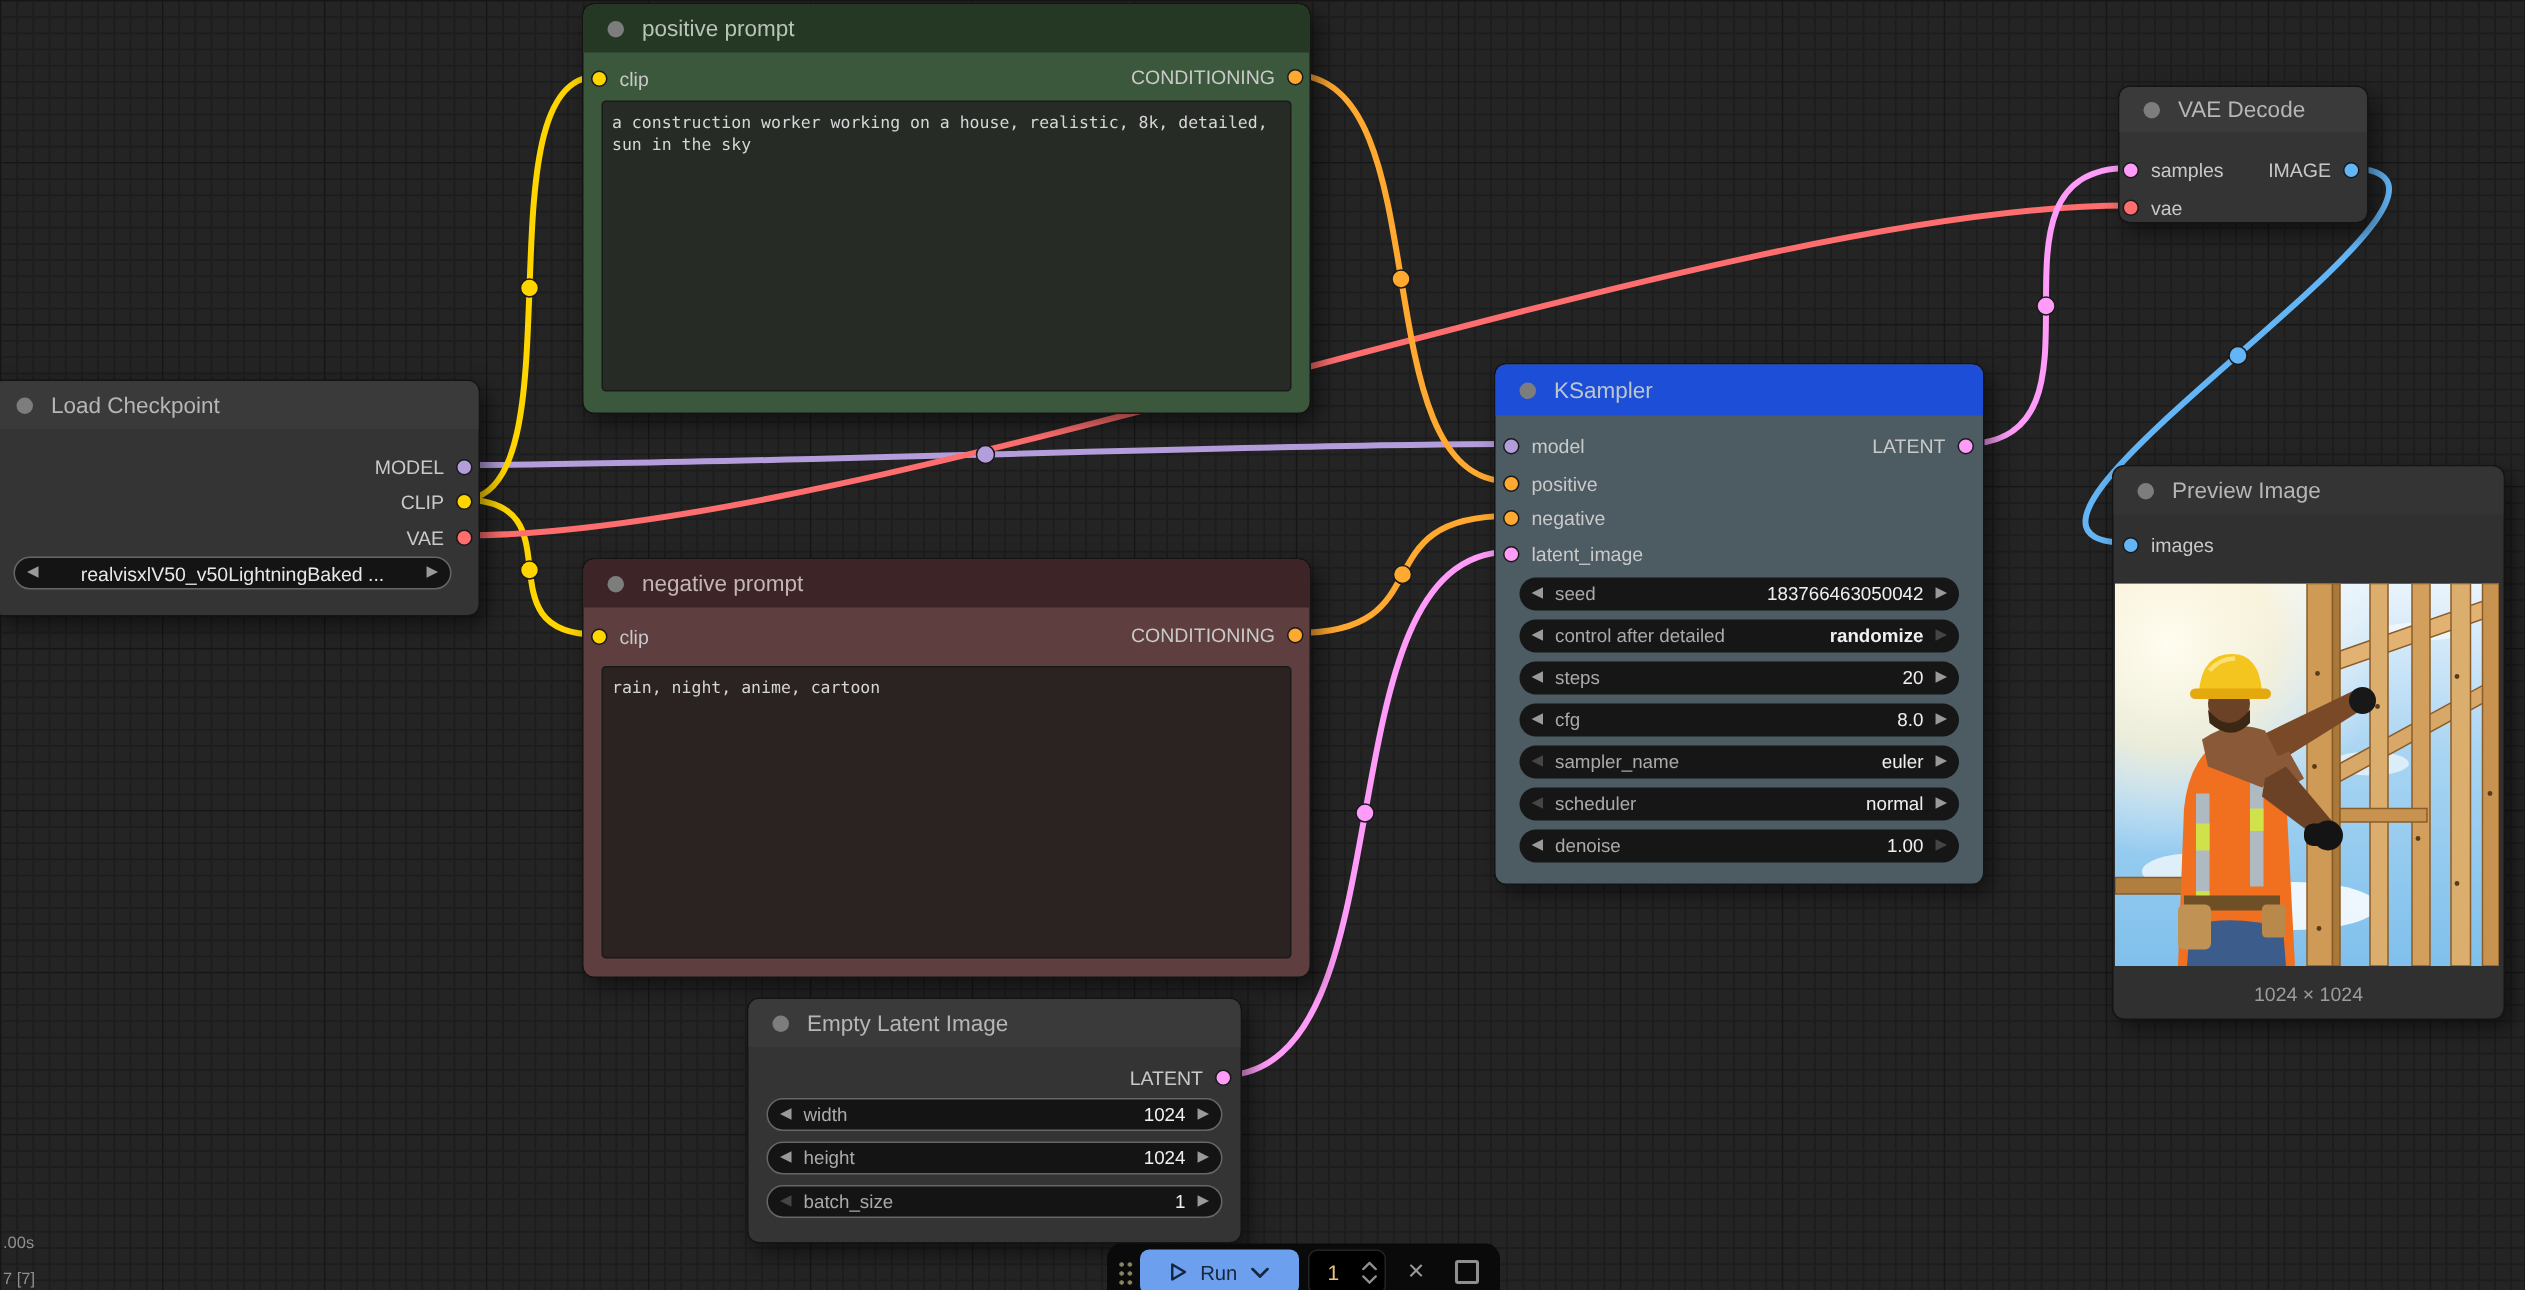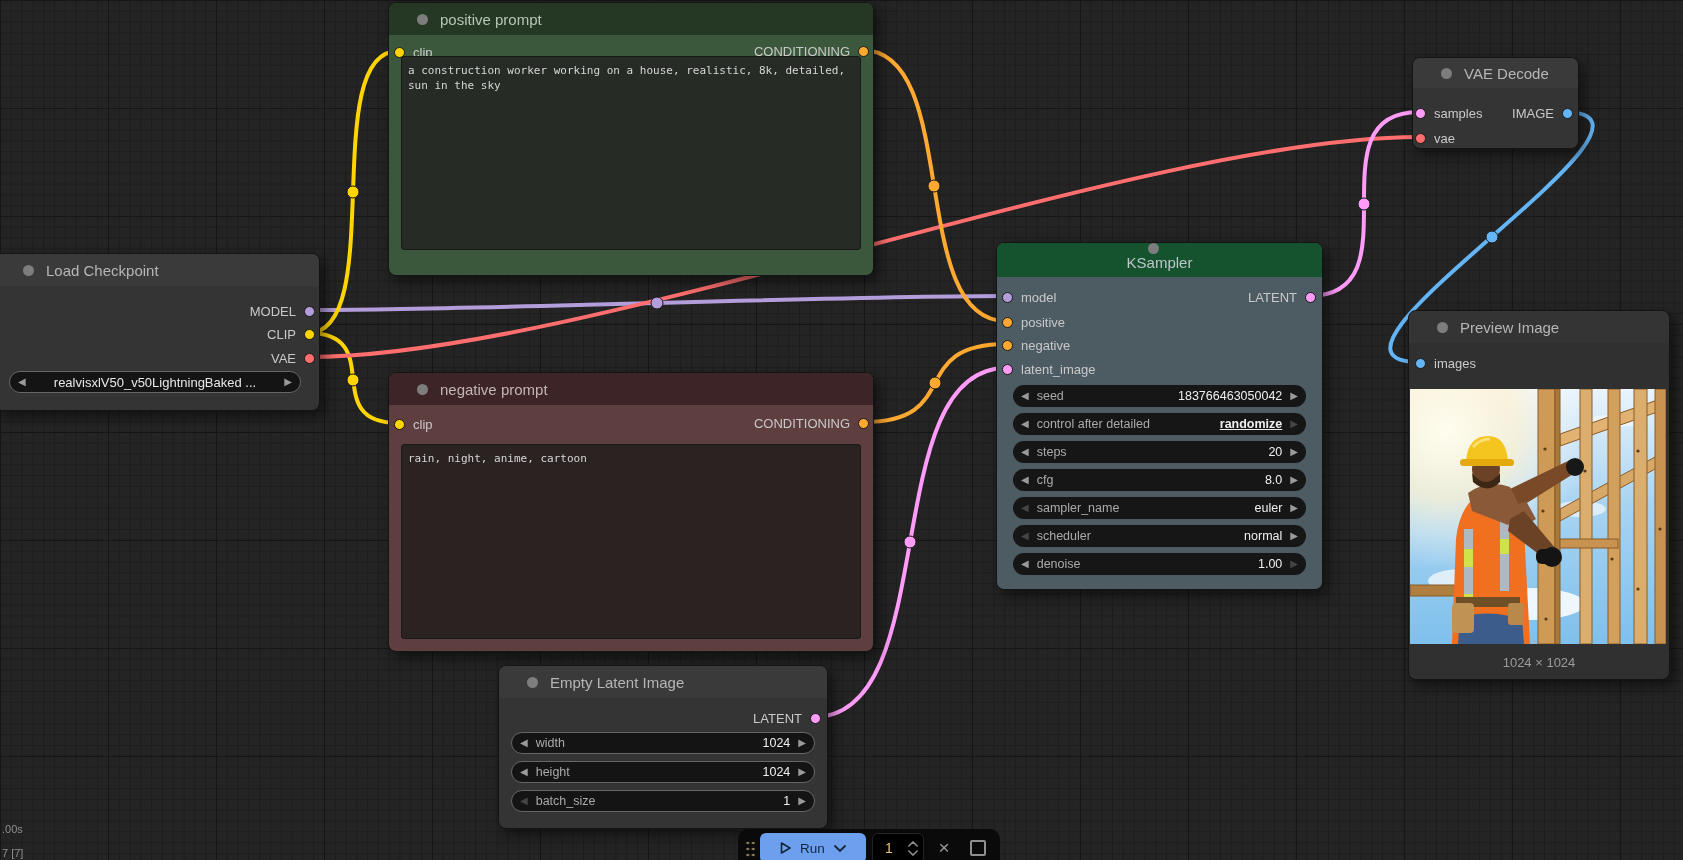--- a/index.html
+++ b/index.html
@@ -8,21 +8,21 @@
     background-color:#242424;
     background-image:
       linear-gradient(to right,#161616 1px,transparent 1px),
       linear-gradient(to bottom,#161616 1px,transparent 1px),
       linear-gradient(to right,#1d1d1d 1px,transparent 1px),
       linear-gradient(to bottom,#1d1d1d 1px,transparent 1px);
     background-size:108px 108px,108px 108px,10.8px 10.8px,10.8px 10.8px;}
   #wires{position:absolute;left:0;top:0;z-index:1;}
   .node{position:absolute;z-index:2;border-radius:8px;border:1px solid #141414;
     box-shadow:5px 6px 14px rgba(0,0,0,.5);}
-  .node-header{height:32px;display:flex;align-items:center;padding:0 28px;
+  .node-header{height:32px;display:flex;align-items:center;padding:0 16px;
     border-radius:7px 7px 0 0;font-size:15px;color:#b6b6b6;box-sizing:border-box;}
   .collapse-dot{width:11px;height:11px;border-radius:50%;background:#7d7d7d;margin-right:12px;flex:0 0 auto;}
   .port{position:absolute;display:flex;align-items:center;gap:8px;height:16px;font-size:13px;color:#c9c9c9;white-space:nowrap;}
   .port-dot{width:11px;height:11px;border-radius:50%;border:1px solid #1a1a1a;box-sizing:border-box;flex:0 0 auto;}
   .c-model{background:#B39DDB}.c-clip{background:#FFD500}.c-vae{background:#FF6E6E}
   .c-cond{background:#FFA931}.c-latent{background:#FF9CF9}.c-image{background:#64B5F6}
   .widget{position:absolute;height:22px;border-radius:11px;background:#161616;
     display:flex;align-items:center;font-size:12.5px;box-sizing:border-box;}
   .widget.bordered{border:1px solid #666;background:#141414;}
   .widget .arrow{color:#9a9a9a;font-size:10px;padding:0 8px;line-height:22px;}
@@ -105,21 +105,21 @@
       <span>positive prompt</span>
     </div>
     <div class="port" style="left:5px;top:41px;">
       <span class="port-dot c-clip"></span>
       <span>clip</span>
     </div>
     <div class="port" style="right:4px;top:40px;">
       <span>CONDITIONING</span>
       <span class="port-dot c-cond"></span>
     </div>
-    <div class="prompt-text" style="left:12px;top:53px;width:460px;height:194px;background:#262b26;">a construction worker working on a house, realistic, 8k, detailed, sun in the sky</div>
+    <div class="prompt-text" style="left:12px;top:64px;width:460px;height:194px;background:#262b26;">a construction worker working on a house, realistic, 8k, detailed, sun in the sky</div>
   </div>
 
   <div class="node" style="left:388px;top:372px;width:484px;height:278px;background:#5e3e3e;">
     <div class="node-header" style="background:#3d2426;color:#c4b5b5;">
       <span class="collapse-dot"></span>
       <span>negative prompt</span>
     </div>
     <div class="port" style="left:5px;top:43px;">
       <span class="port-dot c-clip"></span>
       <span>clip</span>
@@ -154,21 +154,21 @@
     </div>
     <div class="widget bordered" style="left:12px;top:124px;width:304px;">
       <span class="arrow dim">◀</span>
       <span class="wlabel">batch_size</span>
       <span class="wvalue">1</span>
       <span class="arrow">▶</span>
     </div>
   </div>
 
   <div class="node" style="left:996px;top:242px;width:325px;height:346px;background:#4d5b63;">
-    <div class="node-header" style="background:#14532d;height:34px;color:#bcc6cb;flex-direction:column;">
+    <div class="node-header" style="background:#1d4ed8;height:34px;color:#bcc6cb;">
       <span class="collapse-dot"></span>
       <span>KSampler</span>
     </div>
     <div class="port" style="left:5px;top:46px;">
       <span class="port-dot c-model"></span>
       <span>model</span>
     </div>
     <div class="port" style="left:5px;top:71px;">
       <span class="port-dot c-cond"></span>
       <span>positive</span>
@@ -187,21 +187,21 @@
     </div>
     <div class="widget" style="left:16px;top:142px;width:293px;">
       <span class="arrow">◀</span>
       <span class="wlabel">seed</span>
       <span class="wvalue">183766463050042</span>
       <span class="arrow">▶</span>
     </div>
     <div class="widget" style="left:16px;top:170px;width:293px;">
       <span class="arrow">◀</span>
       <span class="wlabel">control after detailed</span>
-      <span class="wvalue" style="font-weight:bold;text-decoration:underline;">randomize</span>
+      <span class="wvalue" style="font-weight:bold;">randomize</span>
       <span class="arrow dim">▶</span>
     </div>
     <div class="widget" style="left:16px;top:198px;width:293px;">
       <span class="arrow">◀</span>
       <span class="wlabel">steps</span>
       <span class="wvalue">20</span>
       <span class="arrow">▶</span>
     </div>
     <div class="widget" style="left:16px;top:226px;width:293px;">
       <span class="arrow">◀</span>

